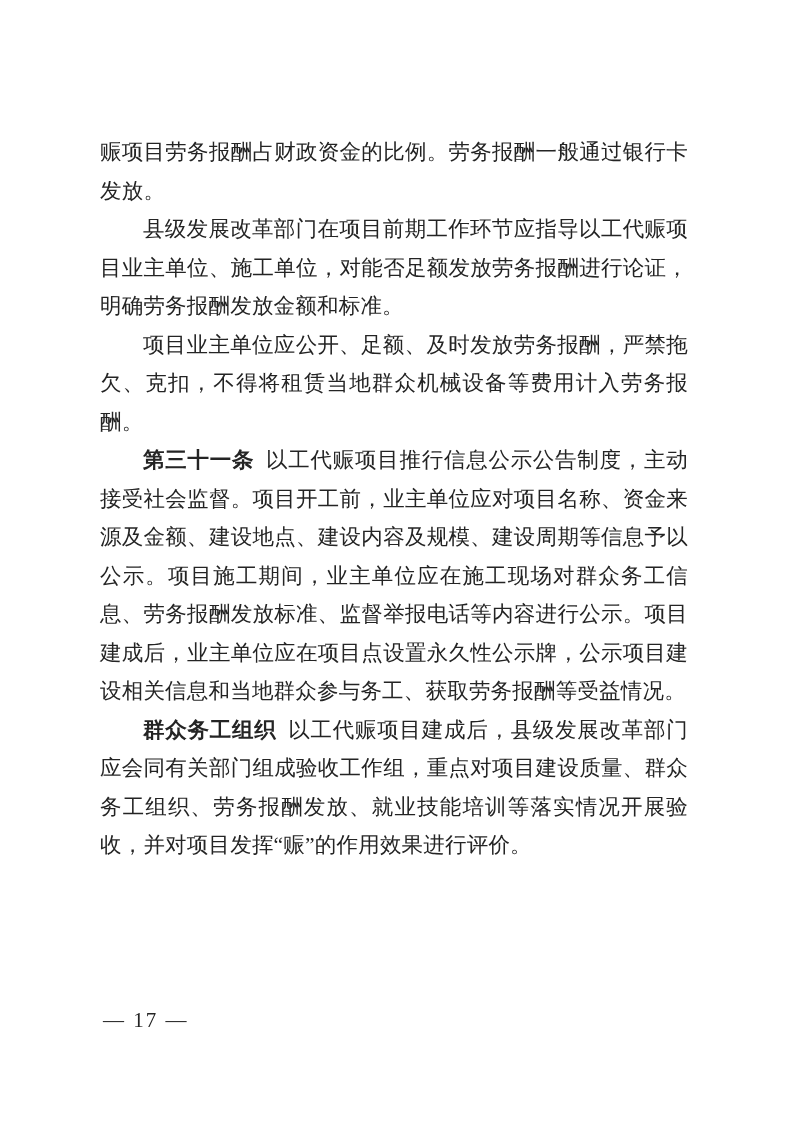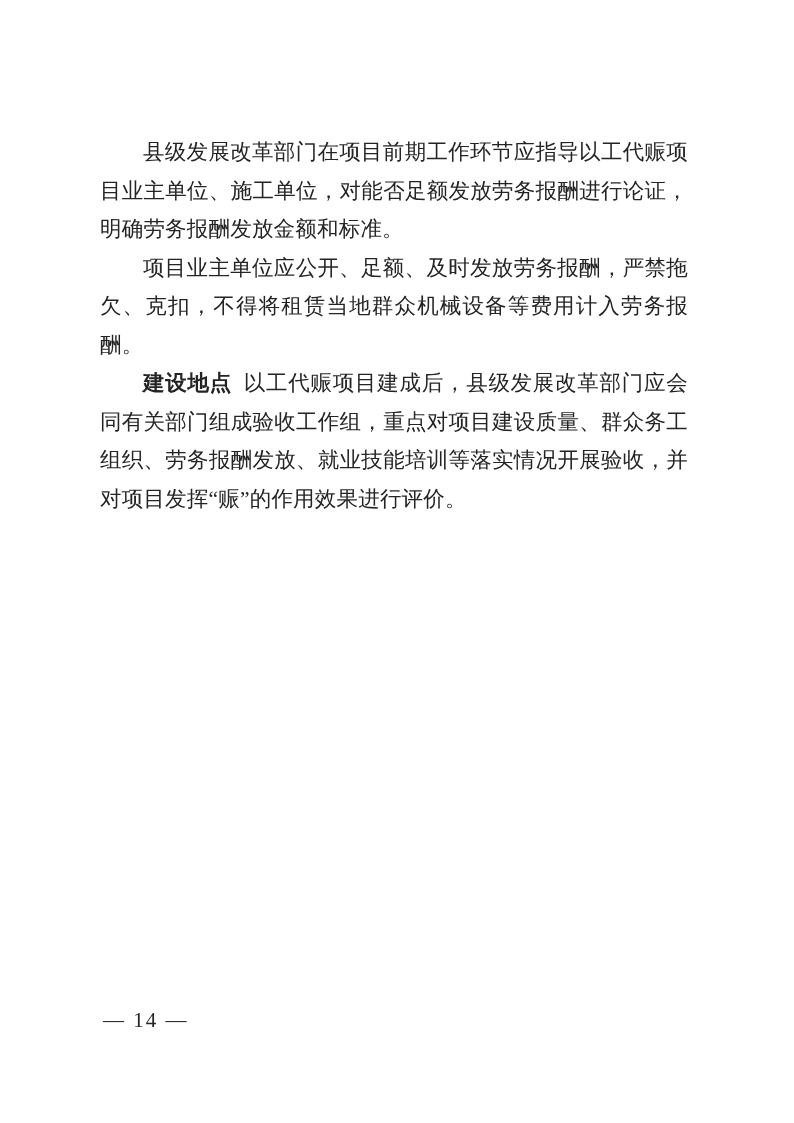--- a/index.html
+++ b/index.html
@@ -49,26 +49,28 @@
     color: #242424;
   }
 </style>
 </head>
 <body>
 
 <div class="page">
 
   <div class="doc-body">
 
+    <p class="para no-indent"><span>赈项目劳务报酬占财政资金的比例。劳务报酬一般通过银行卡发放。</span></p>
 
     <p class="para"><span>县级发展改革部门在项目前期工作环节应指导以工代赈项目业主单位、施工单位，对能否足额发放劳务报酬进行论证，明确劳务报酬发放金额和标准。</span></p>
 
     <p class="para"><span>项目业主单位应公开、足额、及时发放劳务报酬，严禁拖欠、克扣，不得将租赁当地群众机械设备等费用计入劳务报酬。</span></p>
 
+    <p class="para"><b class="article-head">第三十一条</b><span>以工代赈项目推行信息公示公告制度，主动接受社会监督。项目开工前，业主单位应对项目名称、资金来源及金额、建设地点、建设内容及规模、建设周期等信息予以公示。项目施工期间，业主单位应在施工现场对群众务工信息、劳务报酬发放标准、监督举报电话等内容进行公示。项目建成后，业主单位应在项目点设置永久性公示牌，公示项目建设相关信息和当地群众参与务工、获取劳务报酬等受益情况。</span></p>
 
-    <p class="para"><b class="article-head">建设地点</b><span>以工代赈项目建成后，县级发展改革部门应会同有关部门组成验收工作组，重点对项目建设质量、群众务工组织、劳务报酬发放、就业技能培训等落实情况开展验收，并对项目发挥“赈”的作用效果进行评价。</span></p>
+    <p class="para"><b class="article-head">群众务工组织</b><span>以工代赈项目建成后，县级发展改革部门应会同有关部门组成验收工作组，重点对项目建设质量、群众务工组织、劳务报酬发放、就业技能培训等落实情况开展验收，并对项目发挥“赈”的作用效果进行评价。</span></p>
 
 
   </div>
 
-  <div class="page-footer">— 14 —</div>
+  <div class="page-footer">— 17 —</div>
 
 </div>
 
 </body></html>

